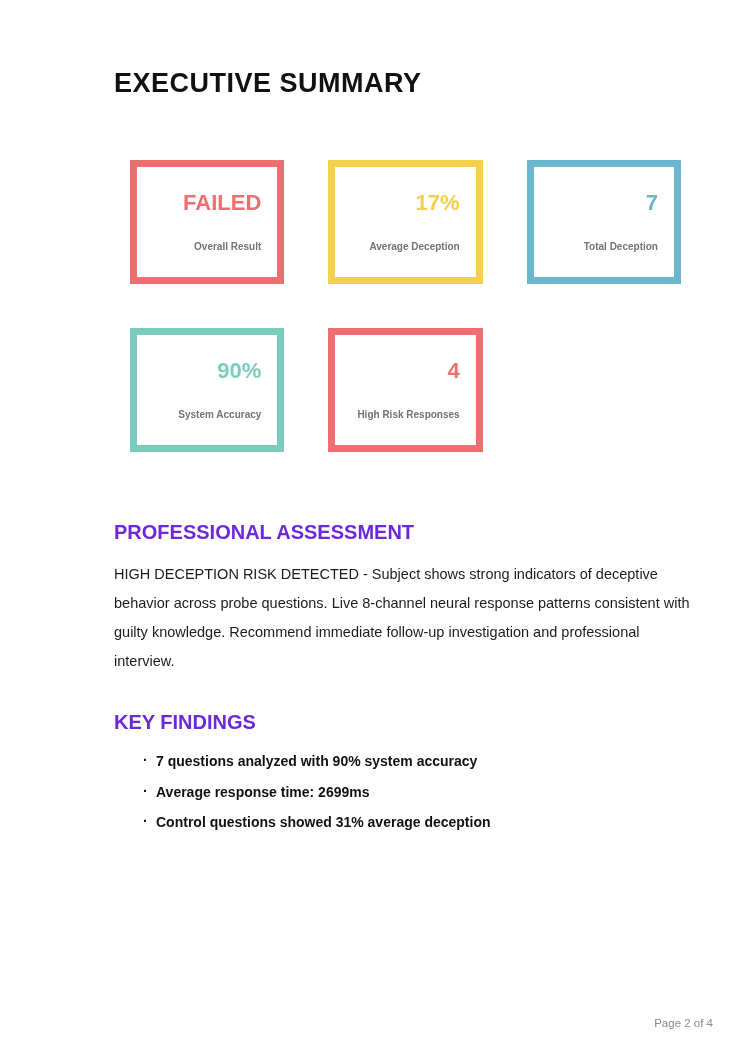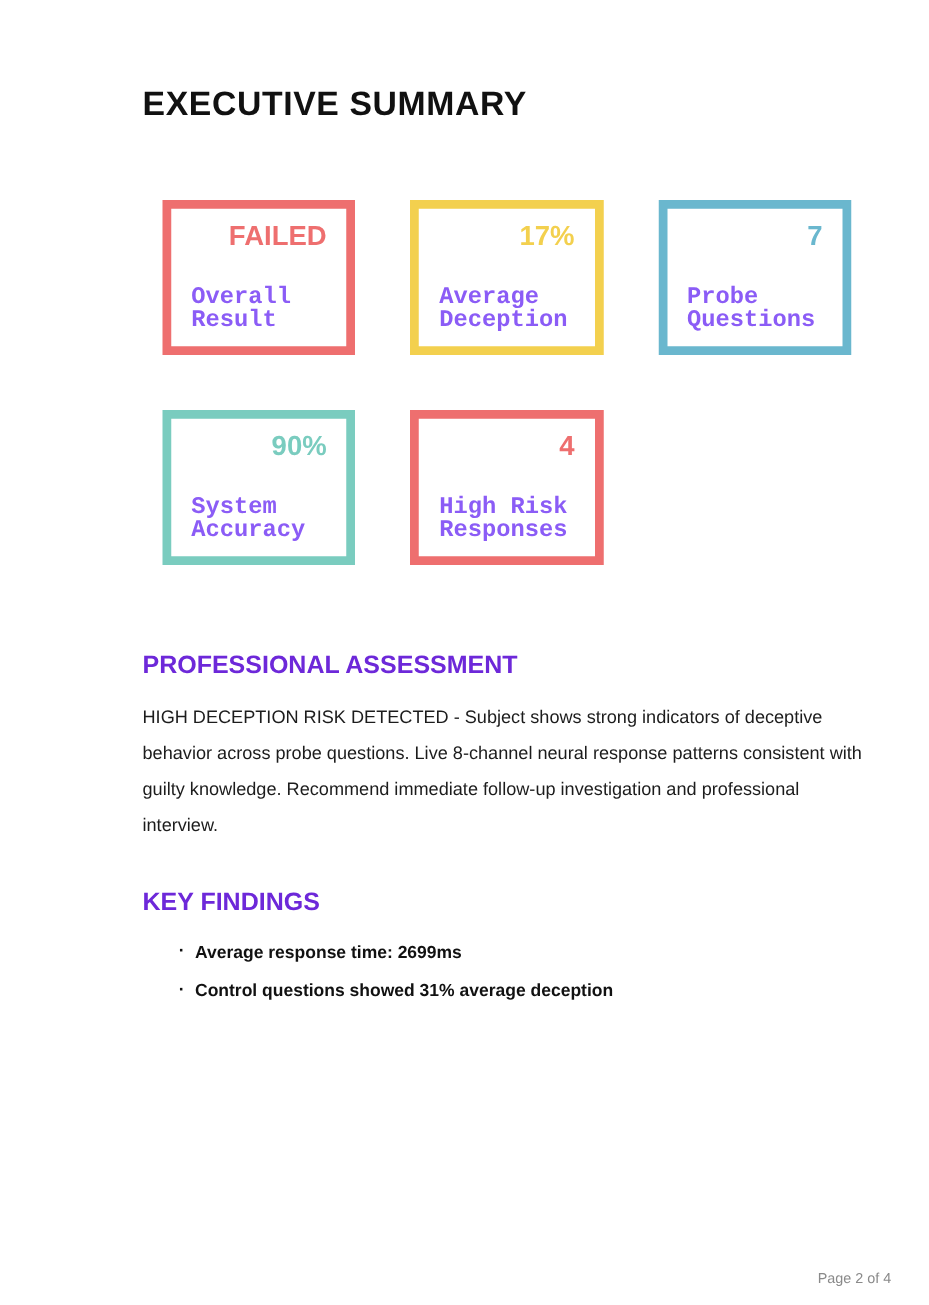--- a/index.html
+++ b/index.html
@@ -40,25 +40,24 @@
     justify-content: center;
   }
   .stat-value {
     font-size: 22px;
     font-weight: bold;
     color: var(--c, #111);
     line-height: 1;
   }
   .stat-label {
     margin-top: 12px;
-    font-size: 19px;
+    font-size: 10px;
     font-weight: bold;
-    color: #8b5cf6;
+    color: #737373;
     line-height: 1;
-    font-family: Liberation Mono, monospace;
   }
   .section-heading {
     font-size: 20px;
     font-weight: bold;
     color: #6d28d9;
   }
   .assessment-heading { margin-top: 53px; }
   .assessment-body {
     margin-top: 16px;
     font-size: 14.5px;
@@ -106,38 +105,39 @@
     <div class="stat-card" style="--c: #ee6f6f;">
       <div class="stat-value">FAILED</div>
       <div class="stat-label">Overall Result</div>
     </div>
     <div class="stat-card" style="--c: #f3d04e;">
       <div class="stat-value">17%</div>
       <div class="stat-label">Average Deception</div>
     </div>
     <div class="stat-card" style="--c: #6ab7ce;">
       <div class="stat-value">7</div>
-      <div class="stat-label">Probe Questions</div>
+      <div class="stat-label">Total Deception</div>
     </div>
     <div class="stat-card" style="--c: #7accbf;">
       <div class="stat-value">90%</div>
       <div class="stat-label">System Accuracy</div>
     </div>
     <div class="stat-card" style="--c: #ee6f6f;">
       <div class="stat-value">4</div>
       <div class="stat-label">High Risk Responses</div>
     </div>
   </div>
 
   <h2 class="section-heading assessment-heading">PROFESSIONAL ASSESSMENT</h2>
 
   <p class="assessment-body">HIGH DECEPTION RISK DETECTED - Subject shows strong indicators of deceptive behavior across probe questions. Live 8-channel neural response patterns consistent with guilty knowledge. Recommend immediate follow-up investigation and professional interview.</p>
 
   <h2 class="section-heading findings-heading">KEY FINDINGS</h2>
 
   <ul class="findings-list">
+    <li>7 questions analyzed with 90% system accuracy</li>
     <li>Average response time: 2699ms</li>
     <li>Control questions showed 31% average deception</li>
   </ul>
 
 </div>
 
 <div class="page-footer">Page 2 of 4</div>
 
 </body></html>

